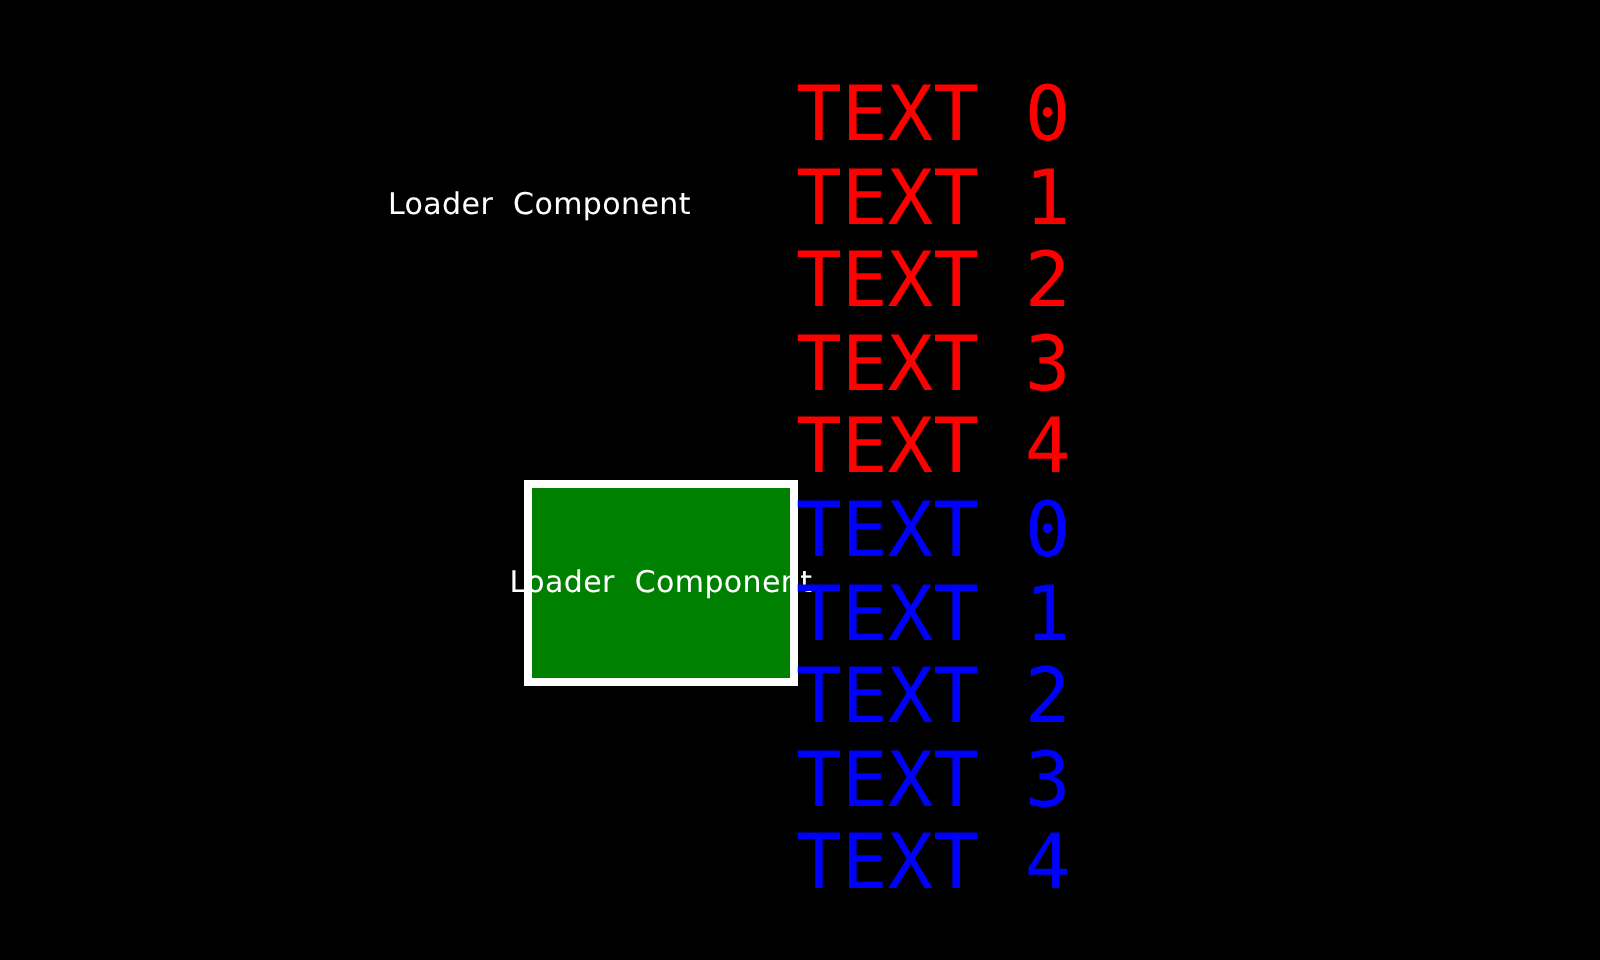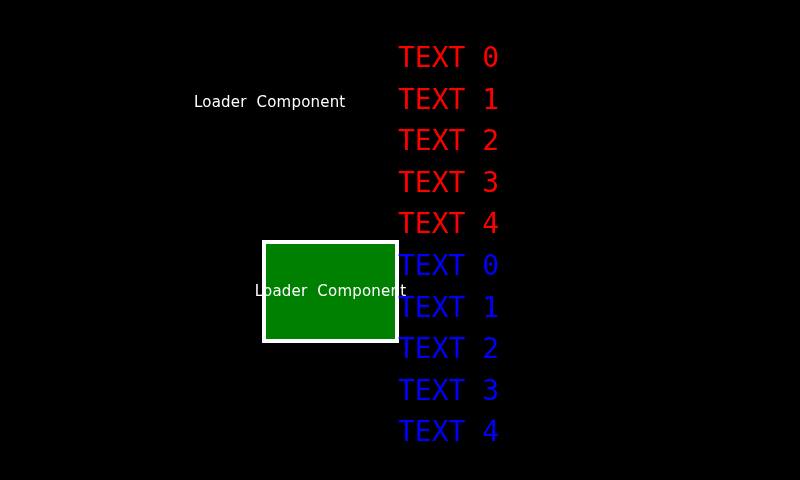--- a/index.html
+++ b/index.html
@@ -54,21 +54,21 @@
     letter-spacing: 0.2px;
     word-spacing: 5px;
     color: #ffffff;
     white-space: nowrap;
   }
   .text-column {
     position: absolute;
     left: 398px;
     top: 37px;
     font-family: "DejaVu Sans Mono", monospace;
-    font-size: 28px;
+    font-size: 38px;
     line-height: 41.6px;
     white-space: pre;
   }
   .text-item {
     height: 41.6px;
   }
 </style>
 </head>
 <body>
 

